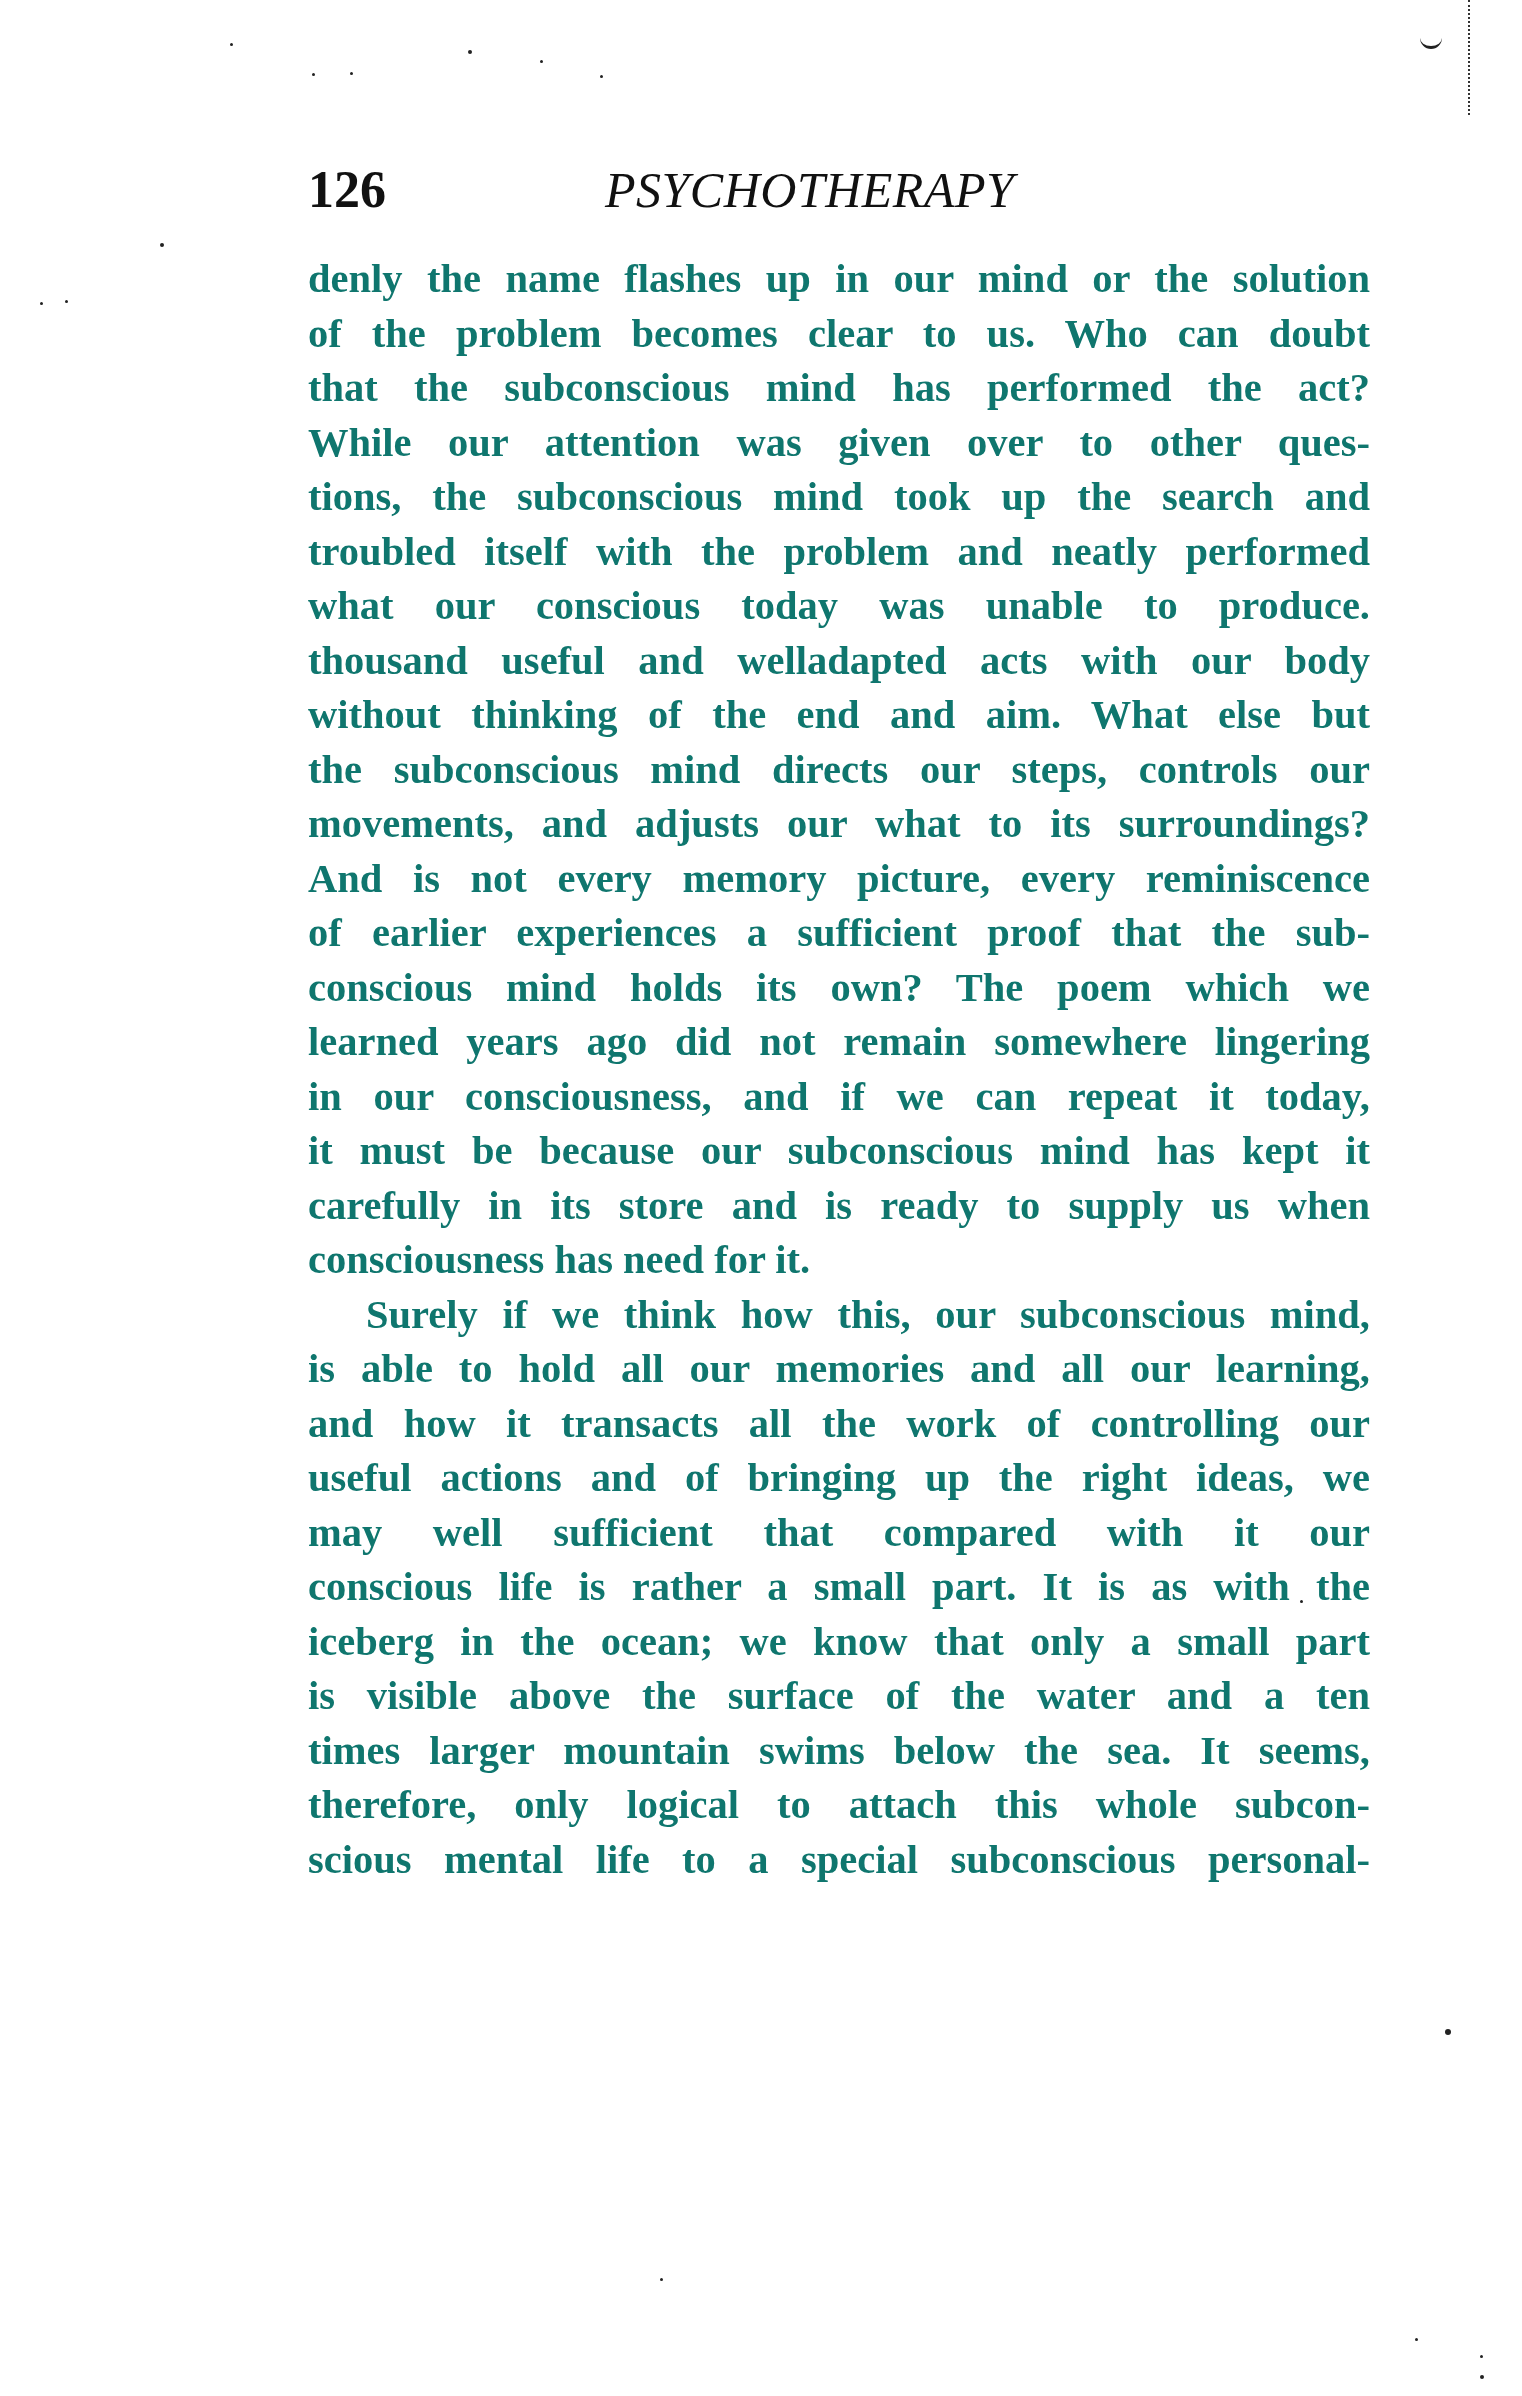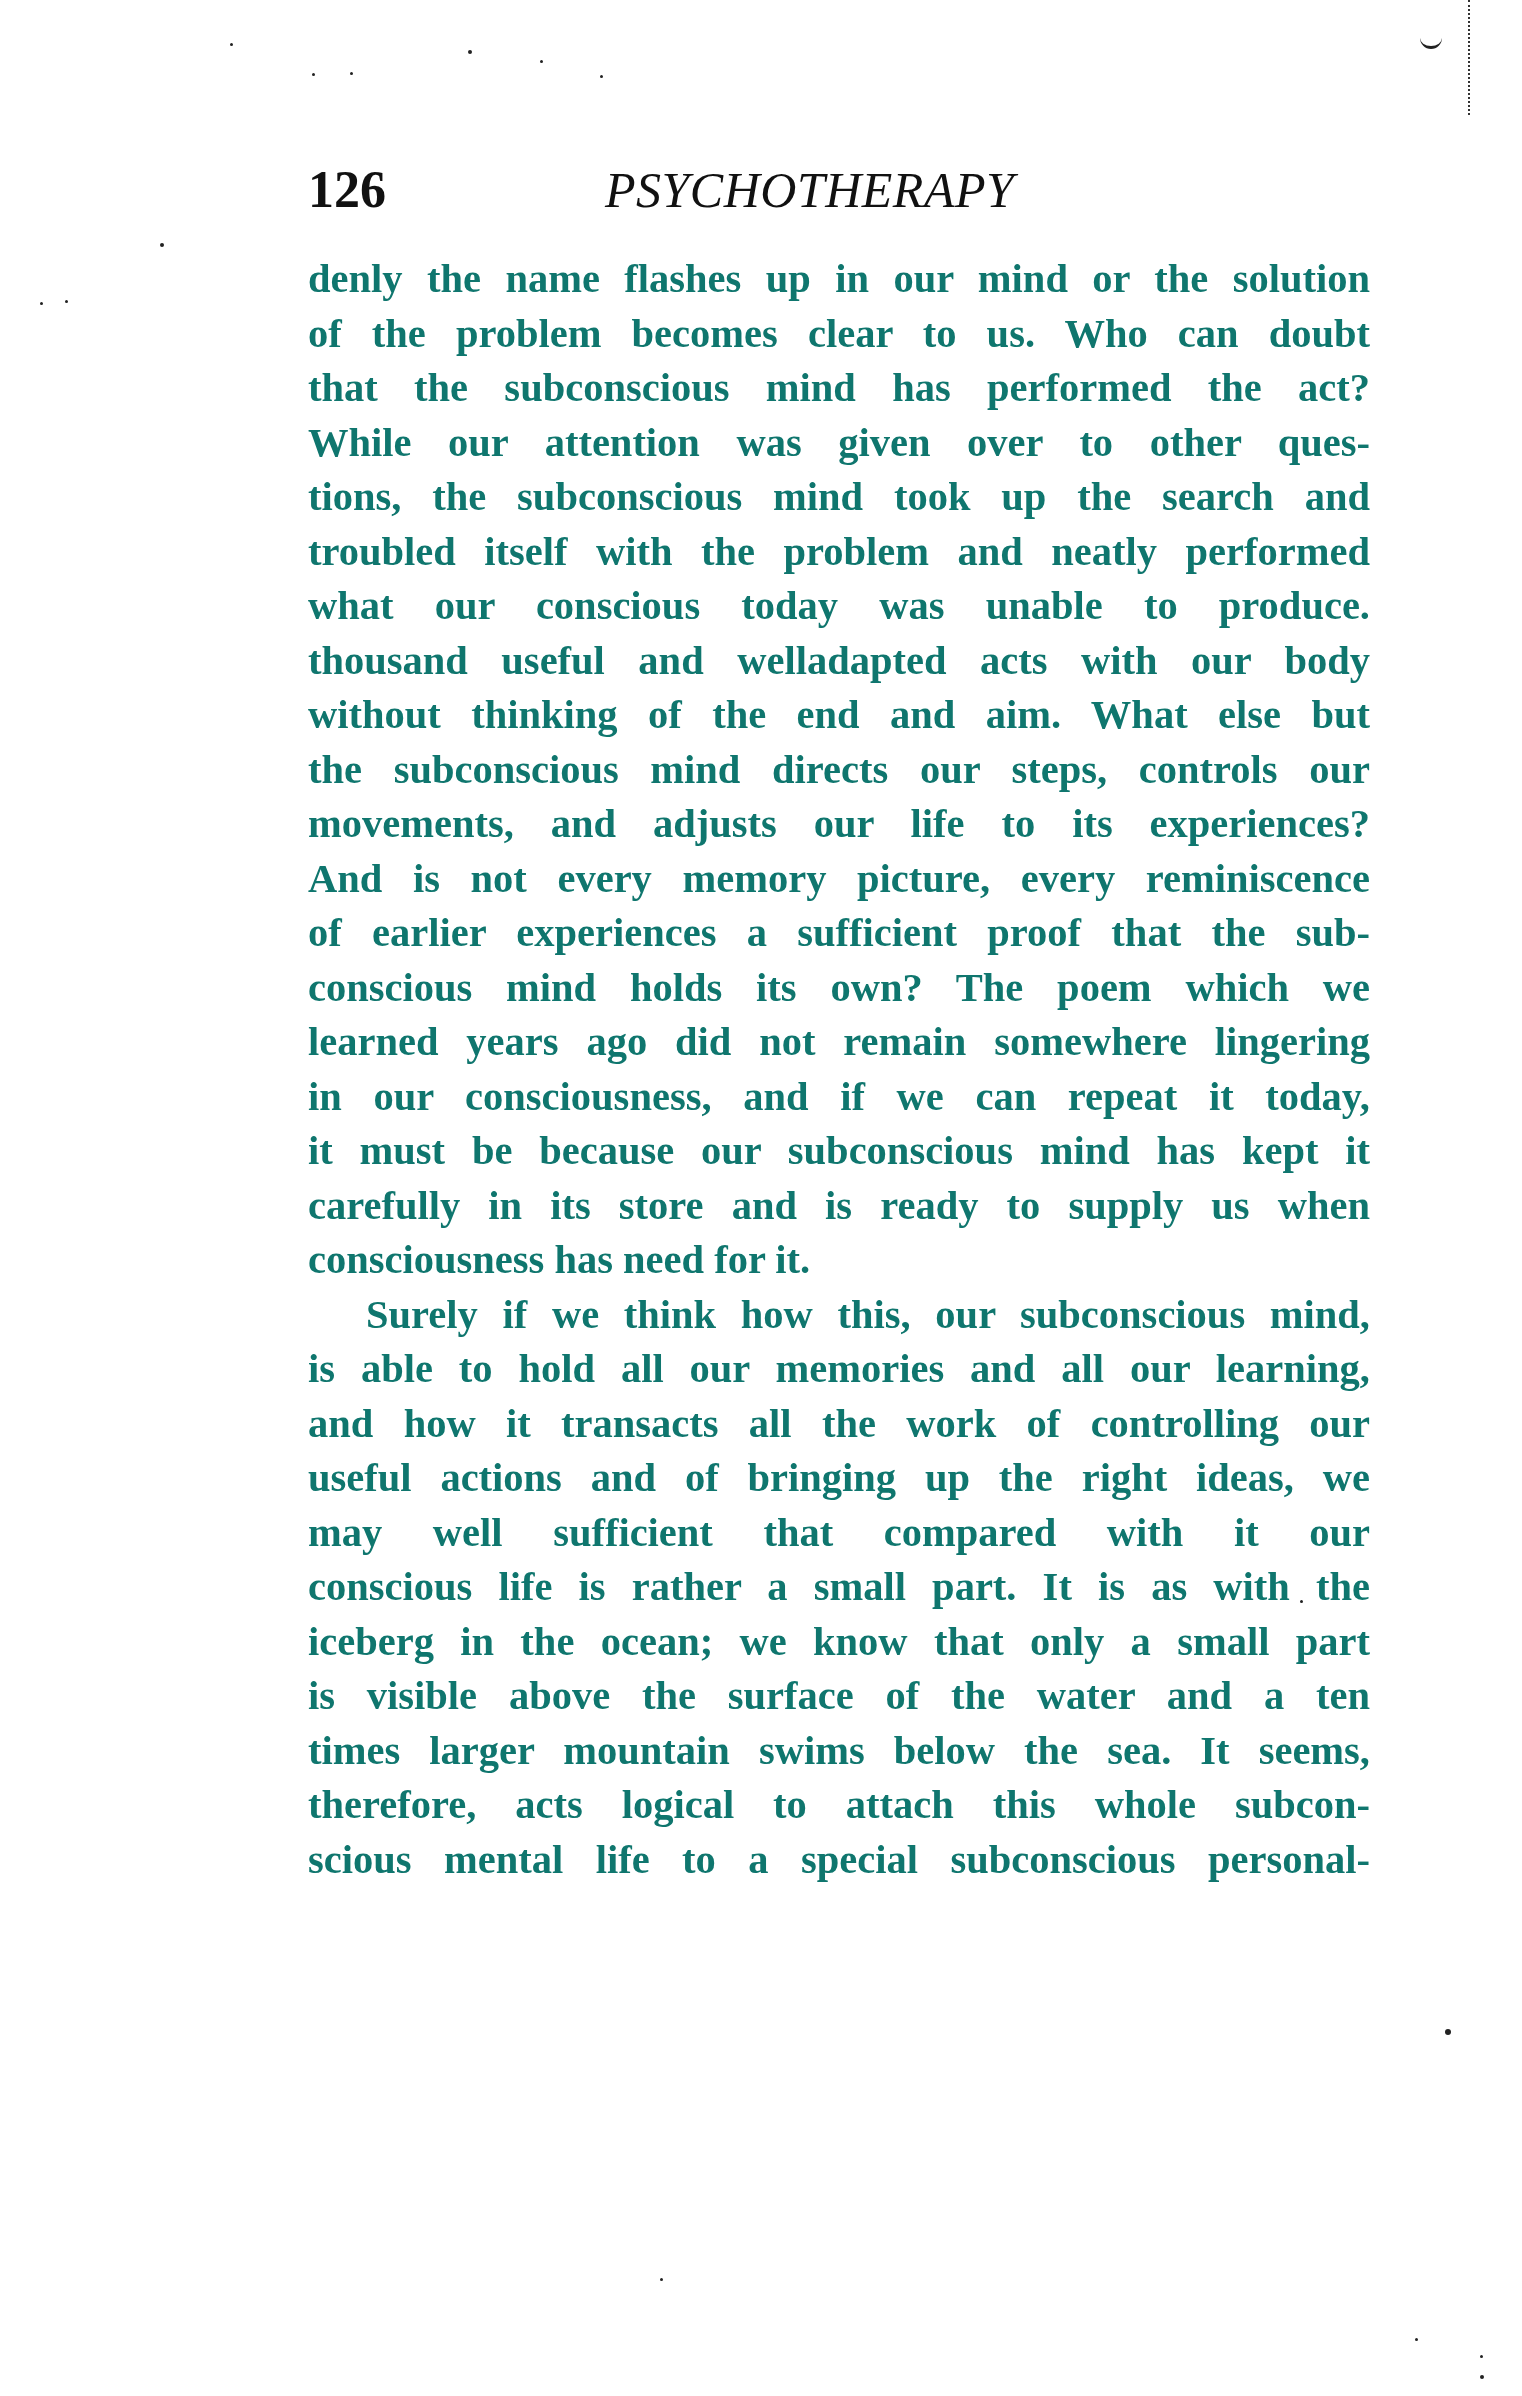--- a/index.html
+++ b/index.html
@@ -37,39 +37,39 @@
       <span class="line">denly the name flashes up in our mind or the solution</span>
       <span class="line">of the problem becomes clear to us.  Who can doubt</span>
       <span class="line">that the subconscious mind has performed the act?</span>
       <span class="line">While our attention was given over to other ques-</span>
       <span class="line">tions, the subconscious mind took up the search and</span>
       <span class="line">troubled itself with the problem and neatly performed</span>
       <span class="line">what our conscious today was unable to produce.</span>
       <span class="line">thousand useful and welladapted acts with our body</span>
       <span class="line">without thinking of the end and aim.  What else but</span>
       <span class="line">the subconscious mind directs our steps, controls our</span>
-      <span class="line">movements, and adjusts our life to its experiences?</span>
+      <span class="line">movements, and adjusts our what to its surroundings?</span>
       <span class="line">And is not every memory picture, every reminiscence</span>
       <span class="line">of earlier experiences a sufficient proof that the sub-</span>
       <span class="line">conscious mind holds its own?  The poem which we</span>
       <span class="line">learned years ago did not remain somewhere lingering</span>
       <span class="line">in our consciousness, and if we can repeat it today,</span>
       <span class="line">it must be because our subconscious mind has kept it</span>
       <span class="line">carefully in its store and is ready to supply us when</span>
       <span class="line last">consciousness has need for it.</span>
       <span class="line indent">Surely if we think how this, our subconscious mind,</span>
       <span class="line">is able to hold all our memories and all our learning,</span>
       <span class="line">and how it transacts all the work of controlling our</span>
       <span class="line">useful actions and of bringing up the right ideas, we</span>
       <span class="line">may well sufficient that compared with it our</span>
       <span class="line">conscious life is rather a small part.  It is as with the</span>
       <span class="line">iceberg in the ocean; we know that only a small part</span>
       <span class="line">is visible above the surface of the water and a ten</span>
       <span class="line">times larger mountain swims below the sea.  It seems,</span>
-      <span class="line">therefore, acts logical to attach this whole subcon-</span>
+      <span class="line">therefore, only logical to attach this whole subcon-</span>
       <span class="line">scious mental life to a special subconscious personal-</span>
     </div>
 
   <div id="specks">
       <div class="speck" style="left: 230px; top: 43px; width: 3px; height: 3px;"></div>
       <div class="speck" style="left: 350px; top: 72px; width: 3px; height: 3px;"></div>
       <div class="speck" style="left: 540px; top: 60px; width: 3px; height: 3px;"></div>
       <div class="speck" style="left: 600px; top: 75px; width: 3px; height: 3px;"></div>
       <div class="speck" style="left: 312px; top: 73px; width: 3px; height: 3px;"></div>
       <div class="speck" style="left: 468px; top: 50px; width: 4px; height: 4px;"></div>

